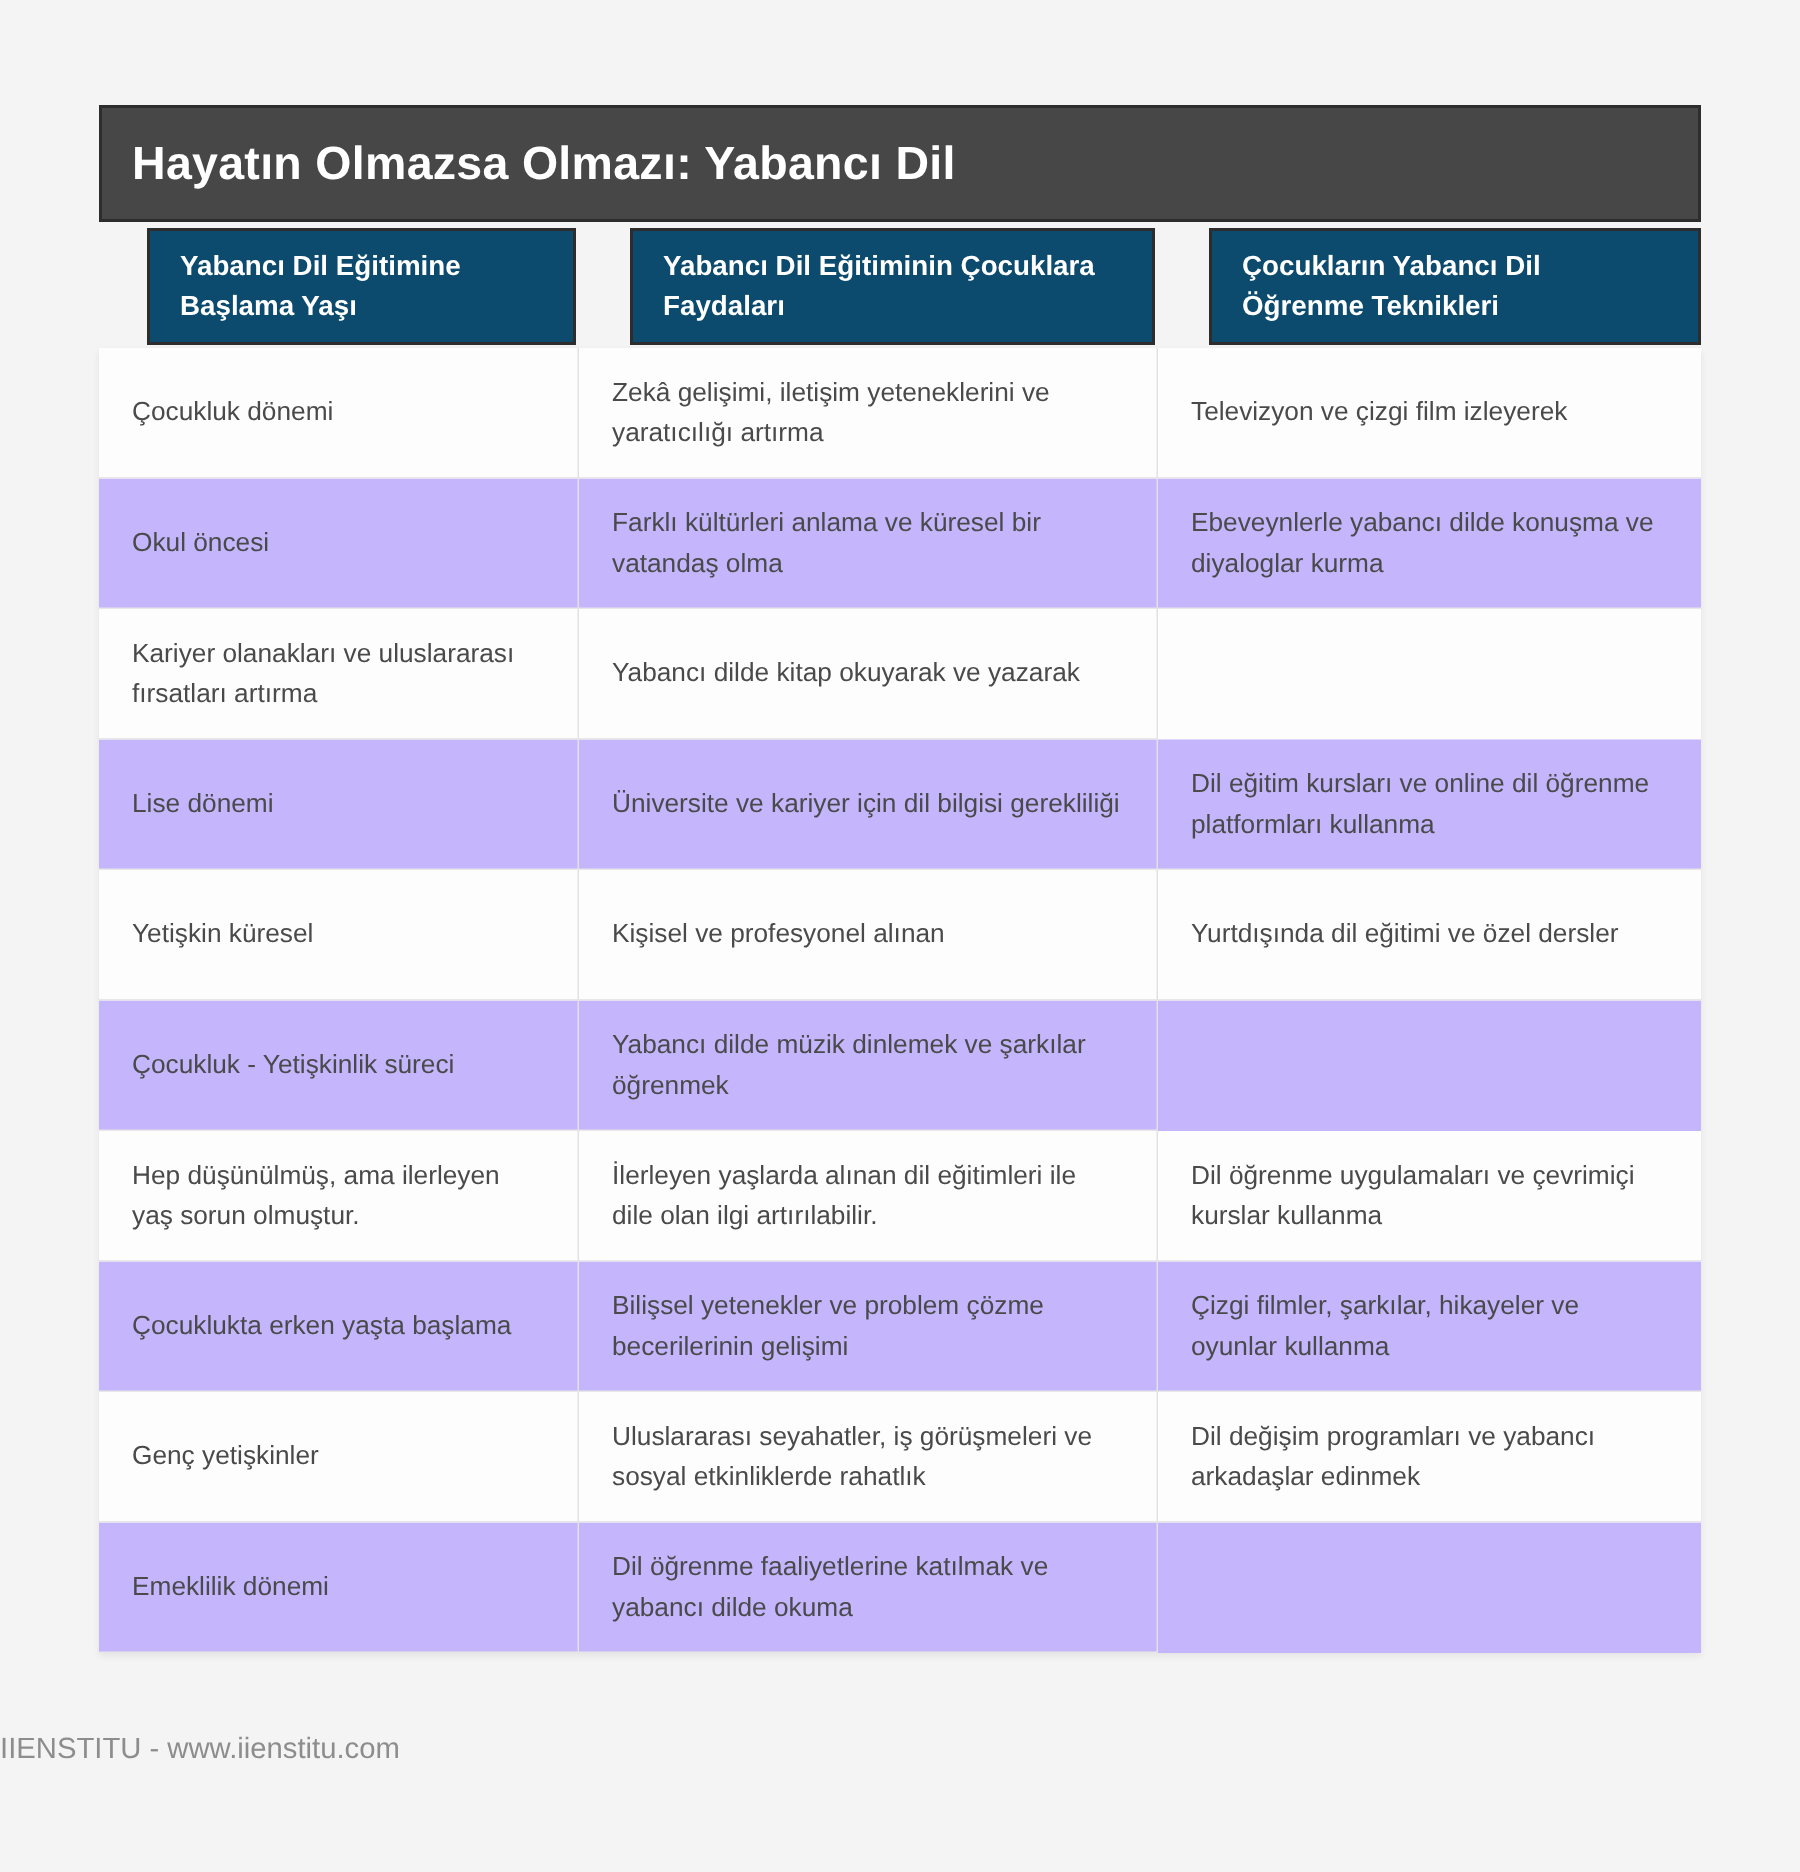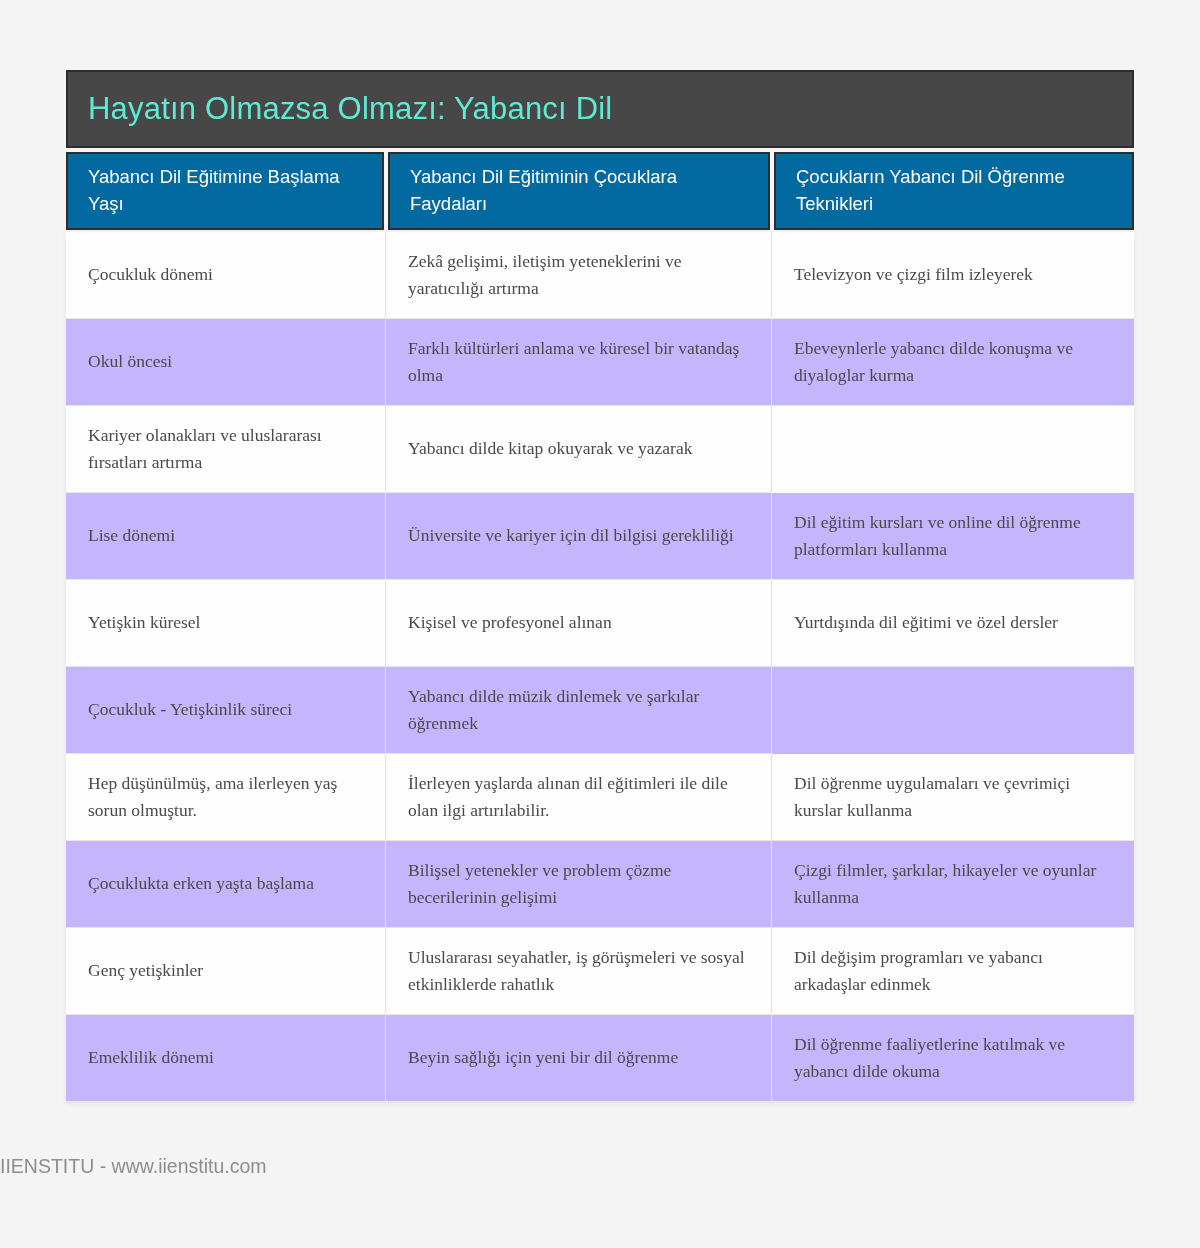--- a/index.html
+++ b/index.html
@@ -20,53 +20,53 @@
   .title-bar {
     background: #474747;
     border: 2px solid #2d2d2d;
     height: 78px;
     display: flex;
     align-items: center;
     padding: 0 20px;
     margin-bottom: 4px;
   }
   .title-bar h1 {
-    color: #5eead4;
+    color: #ffffff;
     font-size: 31px;
-    font-weight: normal;
+    font-weight: bold;
     letter-spacing: 0.2px;
   }
   
   .header-row {
     display: grid;
     grid-template-columns: 318px 382px 360px;
     column-gap: 4px;
     margin-bottom: 2px;
   }
   .header-cell {
-    background: #0369a1;
+    background: #0c4a6e;
     border: 2px solid #2d2d2d;
     min-height: 76px;
     display: flex;
     align-items: center;
     padding: 10px 20px;
     color: #ffffff;
-    font-weight: normal;
+    font-weight: bold;
     font-size: 18.5px;
     line-height: 1.45;
+    margin-left: 32px;
   }
   
   .table-body {
     background: #fdfdfd;
     box-shadow: 0 2px 5px rgba(0,0,0,0.07);
   }
   .row {
     display: grid;
     grid-template-columns: 320px 386px 362px;
-    font-family: Liberation Serif, serif;
   }
   .row.alt { background: #c4b5fd; }
   .cell {
     min-height: 87px;
     display: flex;
     align-items: center;
     padding: 14px 22px;
     font-size: 17.5px;
     color: #4a4a4a;
     line-height: 1.55;
@@ -140,20 +140,19 @@
       <div class="cell">Bilişsel yetenekler ve problem çözme becerilerinin gelişimi</div>
       <div class="cell">Çizgi filmler, şarkılar, hikayeler ve oyunlar kullanma</div>
     </div>
     <div class="row">
       <div class="cell">Genç yetişkinler</div>
       <div class="cell">Uluslararası seyahatler, iş görüşmeleri ve sosyal etkinliklerde rahatlık</div>
       <div class="cell">Dil değişim programları ve yabancı arkadaşlar edinmek</div>
     </div>
     <div class="row alt">
       <div class="cell">Emeklilik dönemi</div>
-      <div class="cell">Beyin sağlığı için yeni bir dil öğrenme</div>
       <div class="cell">Dil öğrenme faaliyetlerine katılmak ve yabancı dilde okuma</div>
     </div>
   </div>
 
 </div>
 
 <div class="footer">IIENSTITU - www.iienstitu.com</div>
 
 </body></html>

